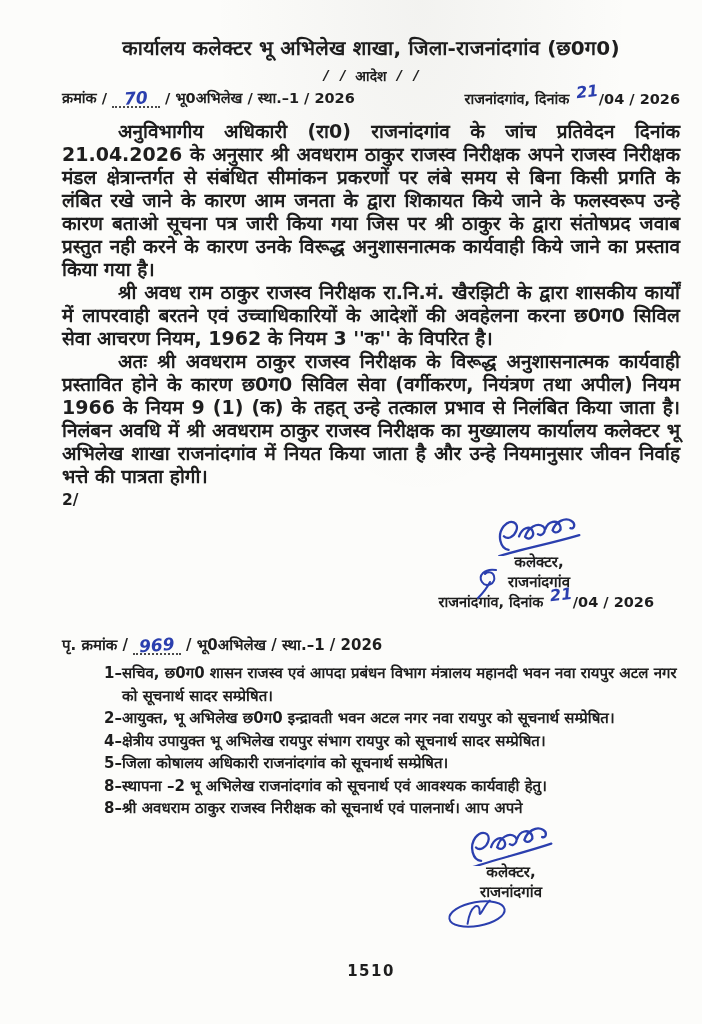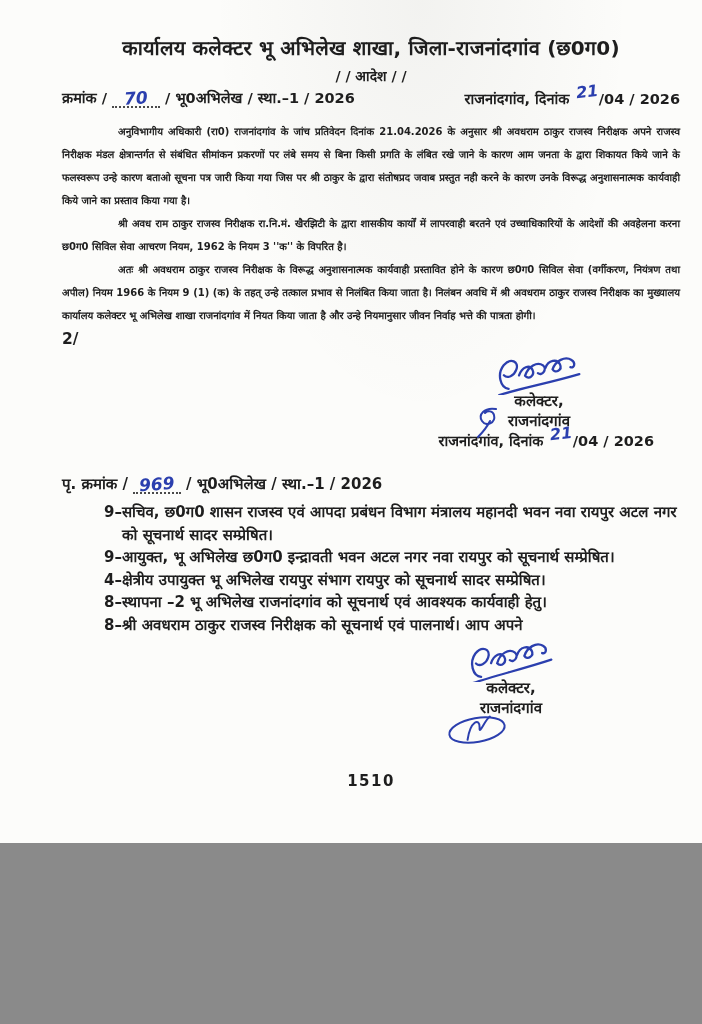--- a/index.html
+++ b/index.html
@@ -1,18 +1,18 @@
 <!DOCTYPE html>
 <html lang="hi" style="--ink: #2b3fae;"><head>
 <meta charset="utf-8">
 <style>
   html,body { margin:0; padding:0; background:#8a8a8a; }
   .page {
     position:relative;
-    width:702px; height:843px;
+    width:702px; height:1024px;
     margin:0 auto;
     box-sizing:border-box;
     background:
       radial-gradient(ellipse at 60% 0%, rgba(60,60,50,0.05), transparent 35%),
       #fcfcfa;
     color:#1e1e1e;
     font-family:"DejaVu Sans","Liberation Sans",sans-serif;
     padding:34px 22px 0 62px;
     overflow:hidden;
   }
@@ -20,20 +20,21 @@
     text-align:center;
     font-size:20px;
     font-weight:700;
     letter-spacing:0.2px;
   }
   .order-heading {
     text-align:center;
     font-size:14px;
     font-weight:700;
     margin-top:5px;
+    font-family:Liberation Mono, monospace;
   }
   .ref-row {
     display:flex;
     justify-content:space-between;
     align-items:flex-end;
     font-size:14.5px;
     font-weight:700;
     margin-top:2px;
   }
   .hand {
@@ -52,21 +53,21 @@
     vertical-align:baseline;
   }
   .dotted-slot .hand { font-size:17px; transform:rotate(-4deg) translateY(1px); }
   .hand-day {
     font-size:16px;
     transform:translateY(-7px) rotate(-6deg);
     margin:0 1px;
   }
   .para {
     margin:0;
-    font-size:10px;
+    font-size:19px;
     line-height:23px;
     font-weight:600;
     text-align:justify;
     text-indent:56px;
   }
   .para.first { margin-top:12px; }
   .clause {
     display:flex;
     font-size:15.5px;
     line-height:23px;
@@ -108,21 +109,21 @@
   .sig-block-2 {
     position:absolute; right:84px; top:4px;
     width:170px; text-align:center;
     font-size:15px; font-weight:700; line-height:20px;
   }
   .circle-svg { display:block; margin:-6px auto 0 18px; }
   .page-number {
     text-align:center;
     font-size:15px;
     letter-spacing:1.5px;
-    margin-top:20px;
+    margin-top:26px;
     font-weight:600;
   }
 </style>
 </head>
 <body>
 
 <div class="page">
 
   <div class="title">कार्यालय कलेक्टर भू अभिलेख शाखा, जिला-राजनांदगांव (छ0ग0)</div>
   <div class="order-heading">/ / आदेश / /</div>
@@ -172,23 +173,24 @@
     </div>
 
     <div class="endorse-left">
       <div>
         <span>पृ. क्रमांक /</span><span class="dotted-slot"><span class="hand">969</span></span><span>/ भू0अभिलेख / स्था.–1 / 2026</span>
       </div>
     </div>
   </div>
 
   <ol class="copy-list">
-    <li>9–सचिव, छ0ग0 शासन राजस्व एवं आपदा प्रबंधन विभाग मंत्रालय महानदी भवन नवा रायपुर अटल नगर को सूचनार्थ सादर सम्प्रेषित।</li>
-    <li>9–आयुक्त, भू अभिलेख छ0ग0 इन्द्रावती भवन अटल नगर नवा रायपुर को सूचनार्थ सम्प्रेषित।</li>
+    <li>1–सचिव, छ0ग0 शासन राजस्व एवं आपदा प्रबंधन विभाग मंत्रालय महानदी भवन नवा रायपुर अटल नगर को सूचनार्थ सादर सम्प्रेषित।</li>
+    <li>2–आयुक्त, भू अभिलेख छ0ग0 इन्द्रावती भवन अटल नगर नवा रायपुर को सूचनार्थ सम्प्रेषित।</li>
     <li>4–क्षेत्रीय उपायुक्त भू अभिलेख रायपुर संभाग रायपुर को सूचनार्थ सादर सम्प्रेषित।</li>
+    <li>5–जिला कोषालय अधिकारी राजनांदगांव को सूचनार्थ सम्प्रेषित।</li>
     <li>8–स्थापना –2 भू अभिलेख राजनांदगांव को सूचनार्थ एवं आवश्यक कार्यवाही हेतु।</li>
     <li>8–श्री अवधराम ठाकुर राजस्व निरीक्षक को सूचनार्थ एवं पालनार्थ। आप अपने</li>
   </ol>
 
   <div class="sig-area-2">
     <div class="sig-block-2">
       <svg class="sig-svg" width="96" height="42" viewBox="0 0 96 42">
         <g fill="none" stroke="#2b3fae" stroke-width="2.3" stroke-linecap="round" transform="rotate(-9 48 21)">
           <path d="M16,32 C8,30 6,16 14,8 C22,1 30,6 26,14 C23,20 16,22 13,18"></path>
           <path d="M28,20 C32,12 40,10 42,16 C44,22 37,26 34,21 C38,12 48,8 53,13 C57,17 51,24 47,20"></path>

